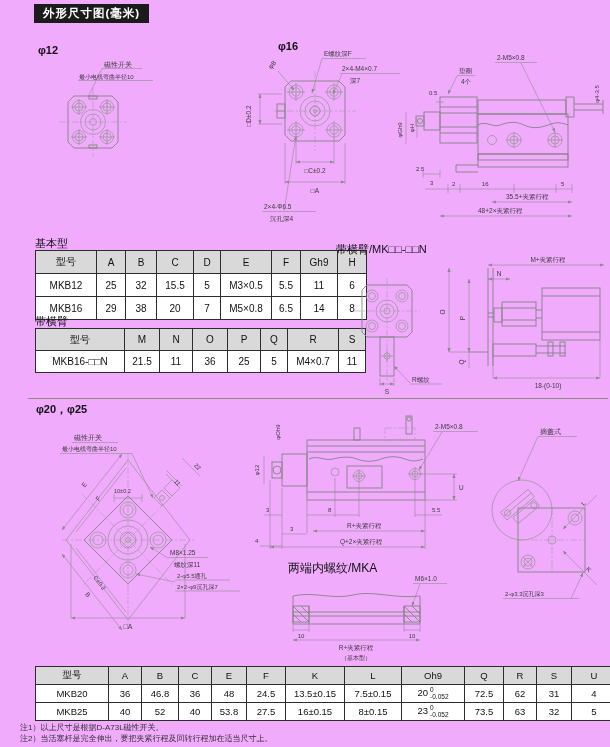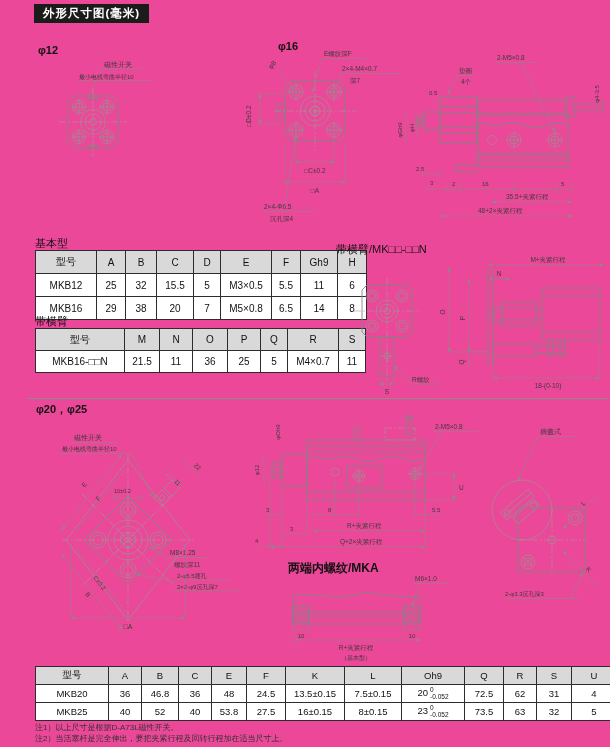--- a/index.html
+++ b/index.html
@@ -1,35 +1,35 @@
 <!DOCTYPE html>
 <html><head>
 <meta charset="utf-8">
 <style>
   html,body{margin:0;padding:0;background:#e9e9e9}
-  #page{position:relative;width:610px;height:747px;background:#ec4899;font-family:"Liberation Sans","DejaVu Sans",sans-serif;color:#222;overflow:hidden}
+  #page{position:relative;width:610px;height:747px;background:#f0abfc;font-family:"Liberation Sans","DejaVu Sans",sans-serif;color:#222;overflow:hidden}
   .abs{position:absolute}
   .hdrbar{position:absolute;left:34px;top:4px;background:#1b1b1b;color:#fff;font-size:11.5px;font-weight:bold;padding:2px 9px;letter-spacing:1px}
   .sect{position:absolute;left:34px;top:23px;font-size:13px;font-weight:bold;color:#000}
   .sz{position:absolute;font-size:11px;font-weight:bold;color:#111}
   .ttl{position:absolute;font-size:11px;font-weight:normal;color:#111}
-  .mkattl{position:absolute;left:288px;top:560px;font-size:12px;font-weight:bold;color:#111;z-index:5}
+  .mkattl{position:absolute;left:288px;top:560px;font-size:12px;font-weight:normal;color:#111;z-index:5}
   table{border-collapse:collapse;table-layout:fixed;background:#fff;position:absolute}
   th,td{border:1px solid #2c2c2c;text-align:center;font-weight:normal;padding:0;color:#111}
   th{background:#d9d9d9}
   #t1,#t2{font-size:10px}
   #t1 th,#t1 td{height:22px}
   #t2 th,#t2 td{height:21px}
   #t3{font-size:9.5px}
   #t3 th,#t3 td{height:17px}
   #t1 th:nth-child(1){width:60px}#t1 th:nth-child(2){width:28px}#t1 th:nth-child(3){width:30px}#t1 th:nth-child(4){width:36px}#t1 th:nth-child(5){width:26px}#t1 th:nth-child(6){width:50px}#t1 th:nth-child(7){width:28px}#t1 th:nth-child(8){width:36px}#t1 th:nth-child(9){width:28px}
   #t2 th:nth-child(1){width:88px}#t2 th:nth-child(2){width:34px}#t2 th:nth-child(3){width:32px}#t2 th:nth-child(4){width:34px}#t2 th:nth-child(5){width:32px}#t2 th:nth-child(6){width:26px}#t2 th:nth-child(7){width:50px}#t2 th:nth-child(8){width:26px}
   #t3 th:nth-child(1){width:72px}#t3 th:nth-child(2){width:32px}#t3 th:nth-child(3){width:36px}#t3 th:nth-child(4){width:32px}#t3 th:nth-child(5){width:34px}#t3 th:nth-child(6){width:38px}#t3 th:nth-child(7){width:58px}#t3 th:nth-child(8){width:56px}#t3 th:nth-child(9){width:62px}#t3 th:nth-child(10){width:38px}#t3 th:nth-child(11){width:32px}#t3 th:nth-child(12){width:34px}#t3 th:nth-child(13){width:44px}
   .tol{display:inline-flex;flex-direction:column;font-size:6.5px;line-height:6.5px;vertical-align:middle;margin-left:2px;text-align:left}
-  .notes{position:absolute;left:35px;top:722px;font-size:8px;line-height:11px;color:#333}
+  .notes{position:absolute;left:20px;top:722px;font-size:8px;line-height:11px;color:#333}
   .rule{position:absolute;border-top:1px solid #8c8c8c}
   svg{position:absolute;overflow:visible}
   svg .ln{stroke:#848484;stroke-width:0.9;fill:none}
   svg .ln2{stroke:#949494;stroke-width:0.7;fill:none}
   svg .cl{stroke:#a0a0a0;stroke-width:0.55;fill:none;stroke-dasharray:7 2 2 2}
   svg .dim{stroke:#8a8a8a;stroke-width:0.55;fill:none}
   svg text{font-family:"Liberation Sans","DejaVu Sans",sans-serif;fill:#3c3c3c}
   .t7{font-size:7px}.t65{font-size:6.5px}.t6{font-size:6px}.t55{font-size:5.5px}
 </style>
 </head>

